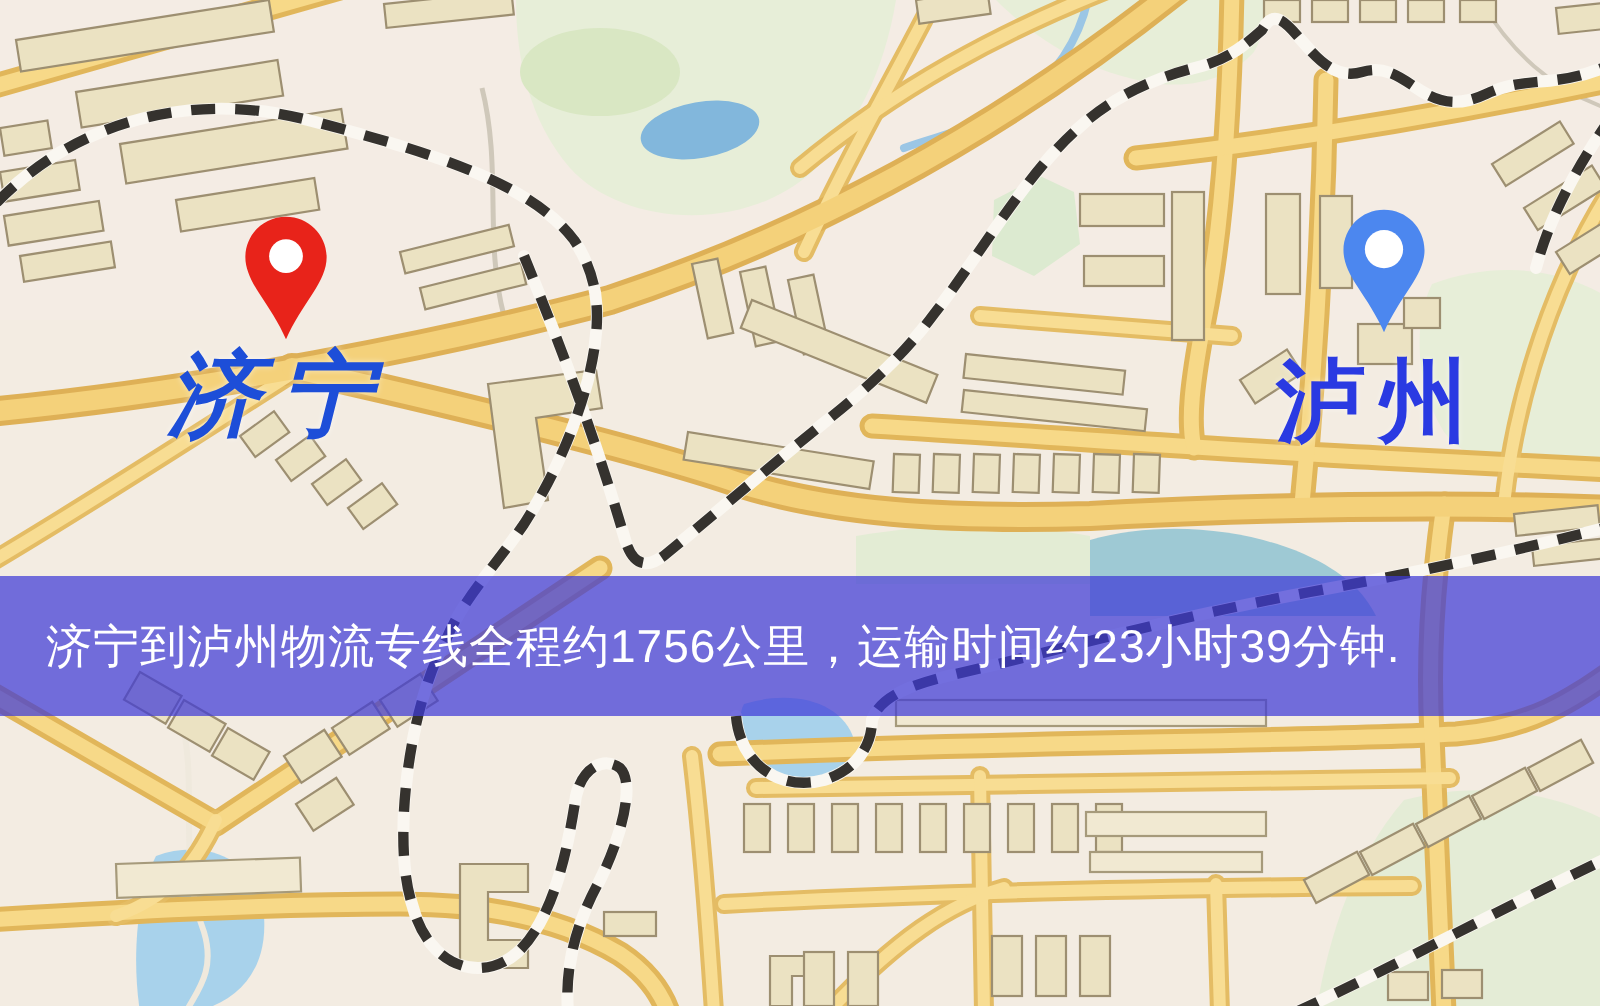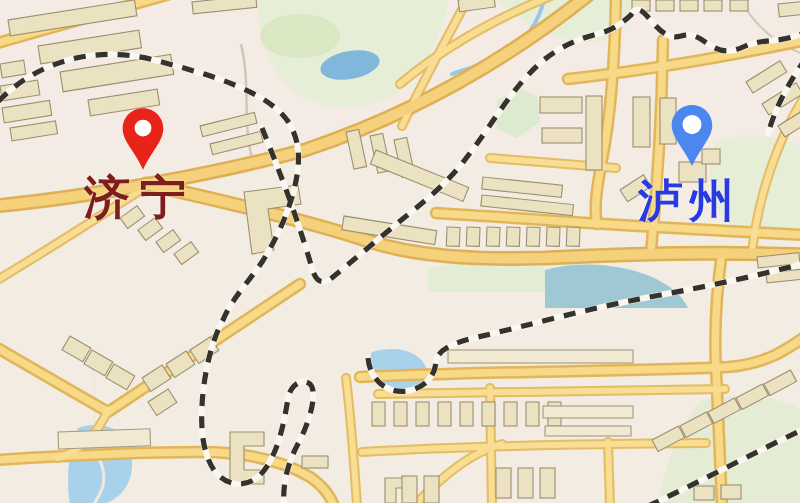--- a/index.html
+++ b/index.html
@@ -269,23 +269,26 @@
         </g>
     </g>
   </svg>
 
   <div class="pin pin-origin">
     <svg width="46" height="66" viewBox="0 0 24 34">
       <path d="M12 1 C6.1 1 1.4 5.7 1.4 11.6 C1.4 14.6 2.8 17.6 5 21 C7.5 24.8 10 28.5 12 33 C14 28.5 16.5 24.8 19 21 C21.2 17.6 22.6 14.6 22.6 11.6 C22.6 5.7 17.9 1 12 1 Z" fill="#e8231a"></path>
       <circle cx="12" cy="11.3" r="4.4" fill="#ffffff"></circle>
     </svg>
   </div>
-  <div class="city-label label-origin" style="color: #7f1d1d;">济宁</div>
+  <div class="city-label label-origin" style="color: #1d4ed8; font-style: italic;">济宁</div>
 
   <div class="pin pin-dest">
     <svg width="50" height="65" viewBox="0 0 24 34">
       <path d="M12 1 C6.1 1 1.4 5.7 1.4 11.6 C1.4 14.6 2.8 17.6 5 21 C7.5 24.8 10 28.5 12 33 C14 28.5 16.5 24.8 19 21 C21.2 17.6 22.6 14.6 22.6 11.6 C22.6 5.7 17.9 1 12 1 Z" fill="#4c87ef"></path>
       <circle cx="12" cy="11.3" r="5" fill="#ffffff"></circle>
     </svg>
   </div>
   <div class="city-label label-dest" style="color: rgb(42, 58, 226);">泸州</div>
 
+  <div class="banner" style="background: rgba(62, 58, 215, 0.72); color: rgb(255, 255, 255);">
+    <span>济宁到泸州物流专线全程约1756公里，运输时间约23小时39分钟.</span>
+  </div>
 </div>
 
 </body></html>

